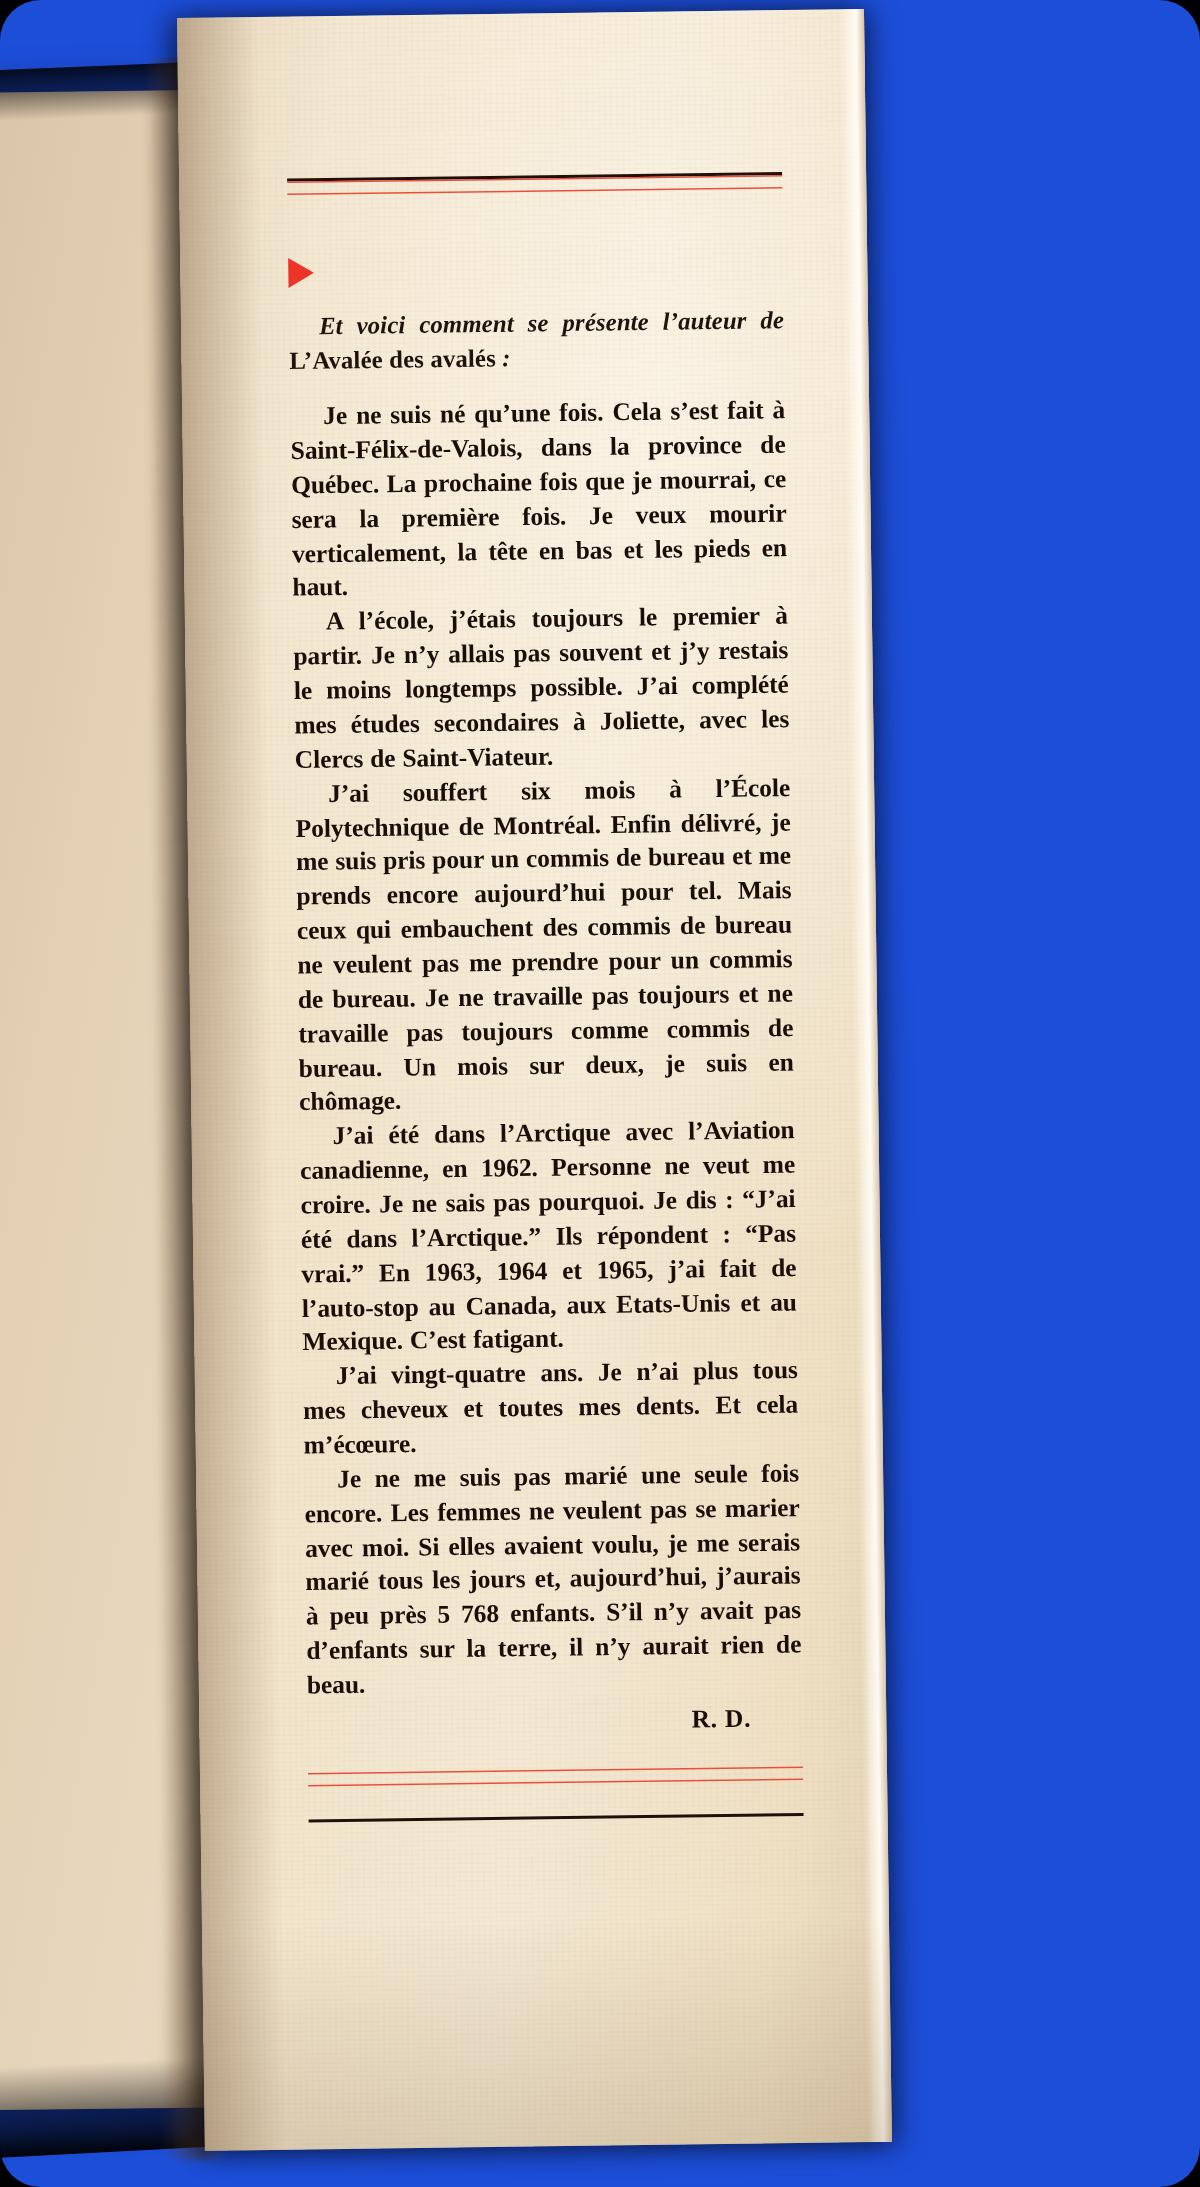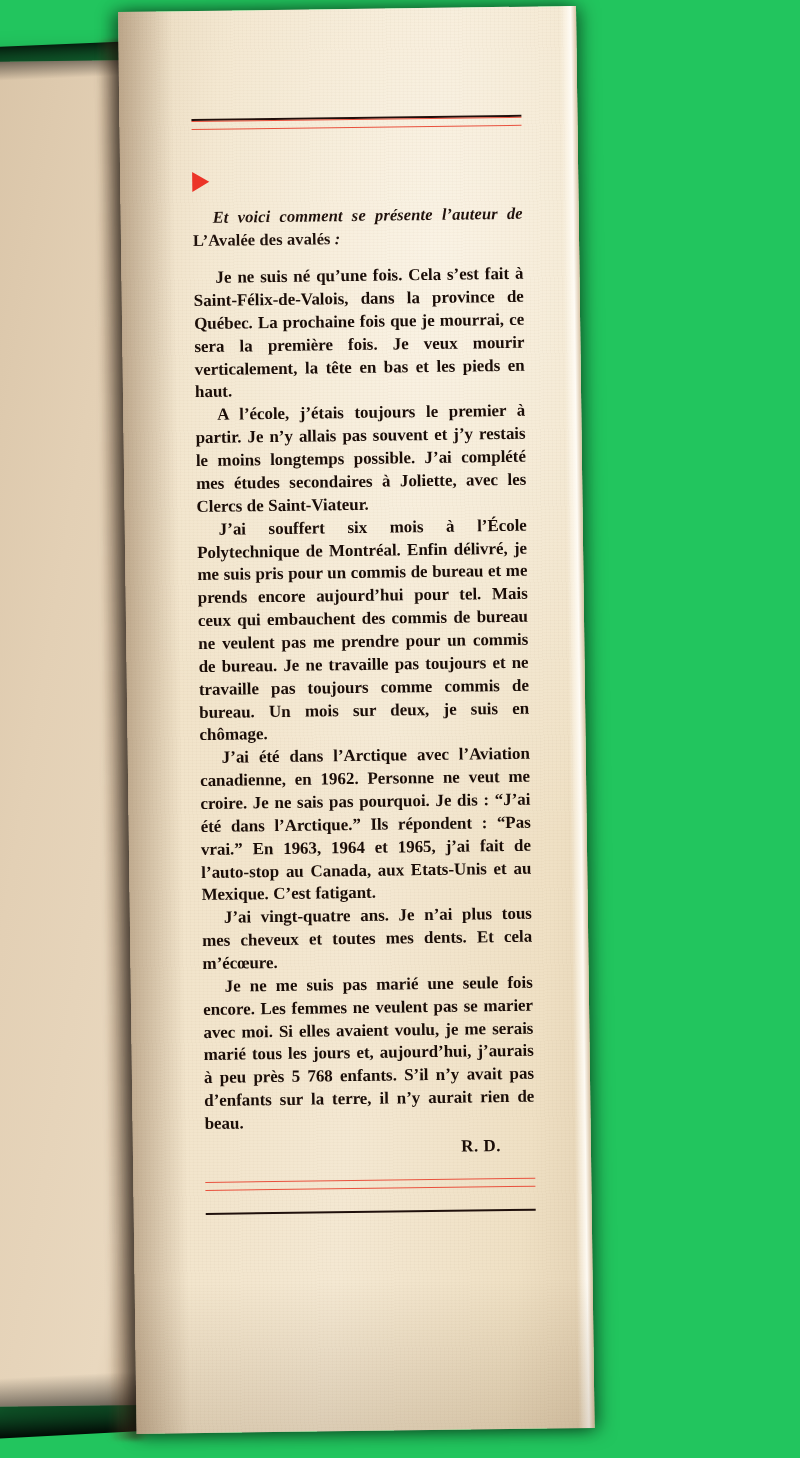--- a/index.html
+++ b/index.html
@@ -12,21 +12,22 @@
     height: 1458px;
     position: relative;
     overflow: hidden;
     font-family: "Liberation Serif", "DejaVu Serif", serif;
   }
 
   
   #scene {
     position: absolute;
     inset: 0;
-    background: #22c55e;
+    background: #1d4ed8;
+    border-radius: 27px;
   }
 
   
   .back-page {
     position: absolute;
     left: -30px;
     top: 62px;
     width: 200px;
     height: 1345px;
     background:

